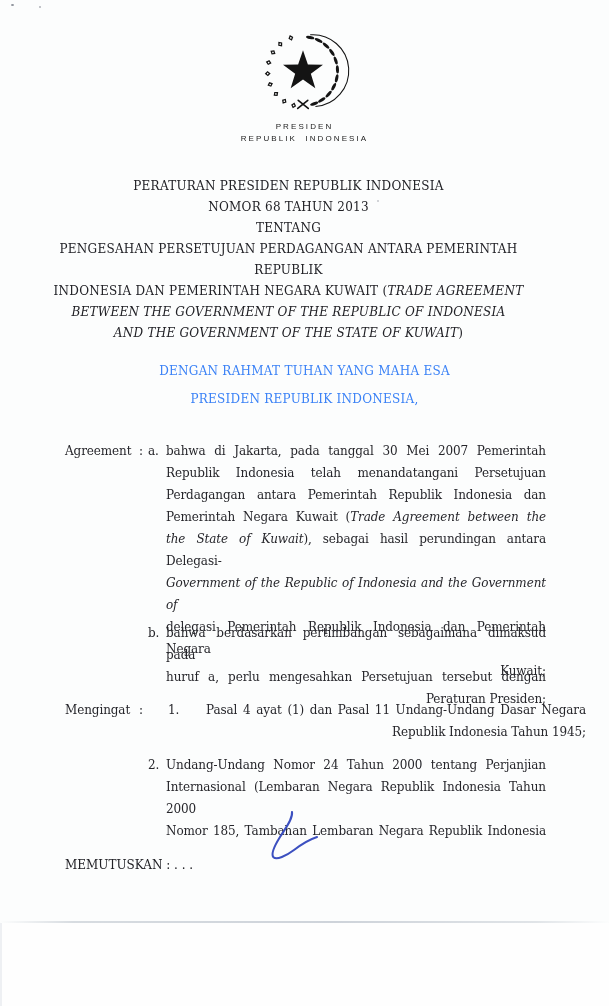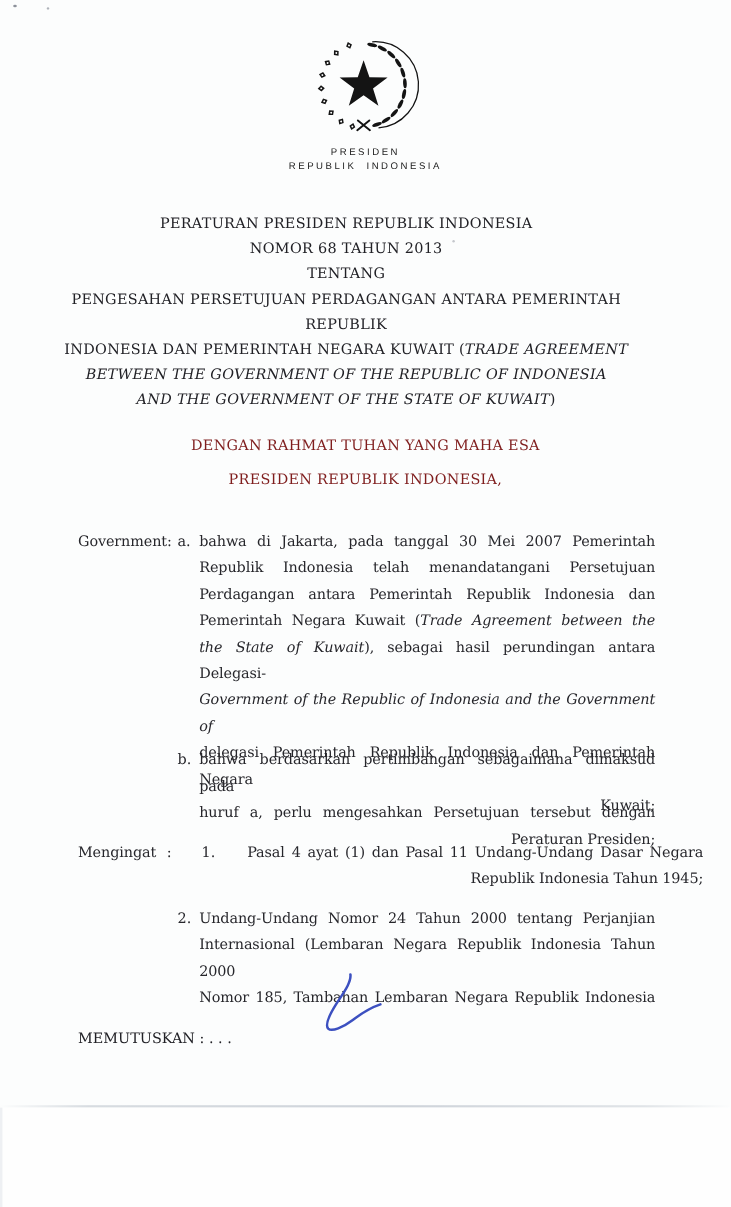--- a/index.html
+++ b/index.html
@@ -15,21 +15,21 @@
     font-family:"Liberation Sans", sans-serif;font-size:8px;line-height:11.5px;
     letter-spacing:2.1px;word-spacing:4px;color:#222;
   }
   
   .title{
     position:absolute;top:176px;left:24px;width:529px;text-align:center;
     font-size:12px;line-height:21px;letter-spacing:0.25px;color:#212126;
   }
   .invocation,.authority{
     position:absolute;left:40px;width:529px;text-align:center;
-    font-size:12px;letter-spacing:0.25px;color:#7f1d1d;
+    font-size:12px;letter-spacing:0.25px;color:#3b82f6;
   }
   .invocation{top:364px;}
   .authority{top:392px;}
   
   .row{position:absolute;left:65px;width:481px;display:flex;font-size:12px;line-height:22px;letter-spacing:-0.1px;}
   .row-a{top:440px;}
   .row-b{top:622px;}
   .row-1{top:699px;gap:20px;}
   .row-2{top:754px;}
   .lbl{width:78px;flex:0 0 78px;display:flex;justify-content:space-between;}
@@ -160,21 +160,21 @@
     <div>INDONESIA DAN PEMERINTAH NEGARA KUWAIT (<i>TRADE AGREEMENT</i></div>
     <div><i>BETWEEN THE GOVERNMENT OF THE REPUBLIC OF INDONESIA</i></div>
     <div><i>AND THE GOVERNMENT OF THE STATE OF KUWAIT</i>)</div>
   </div>
 
   <div class="invocation">DENGAN RAHMAT TUHAN YANG MAHA ESA</div>
   <div class="authority">PRESIDEN REPUBLIK INDONESIA,</div>
 
   <div class="row row-a">
     <div class="lbl">
-      <span>Government</span>
+      <span>Agreement</span>
       <span>:</span>
     </div>
     <div class="mk">a.</div>
     <div class="txt">
       <div class="jline">bahwa di Jakarta, pada tanggal 30 Mei 2007 Pemerintah</div>
       <div class="jline">Republik Indonesia telah menandatangani Persetujuan</div>
       <div class="jline">Perdagangan antara Pemerintah Republik Indonesia dan</div>
       <div class="jline">Pemerintah Negara Kuwait (<i>Trade Agreement between the</i></div>
       <div class="jline"><i>the State of Kuwait</i>), sebagai hasil perundingan antara Delegasi-</div>
       <div class="jline"><i>Government of the Republic of Indonesia and the Government of</i></div>

